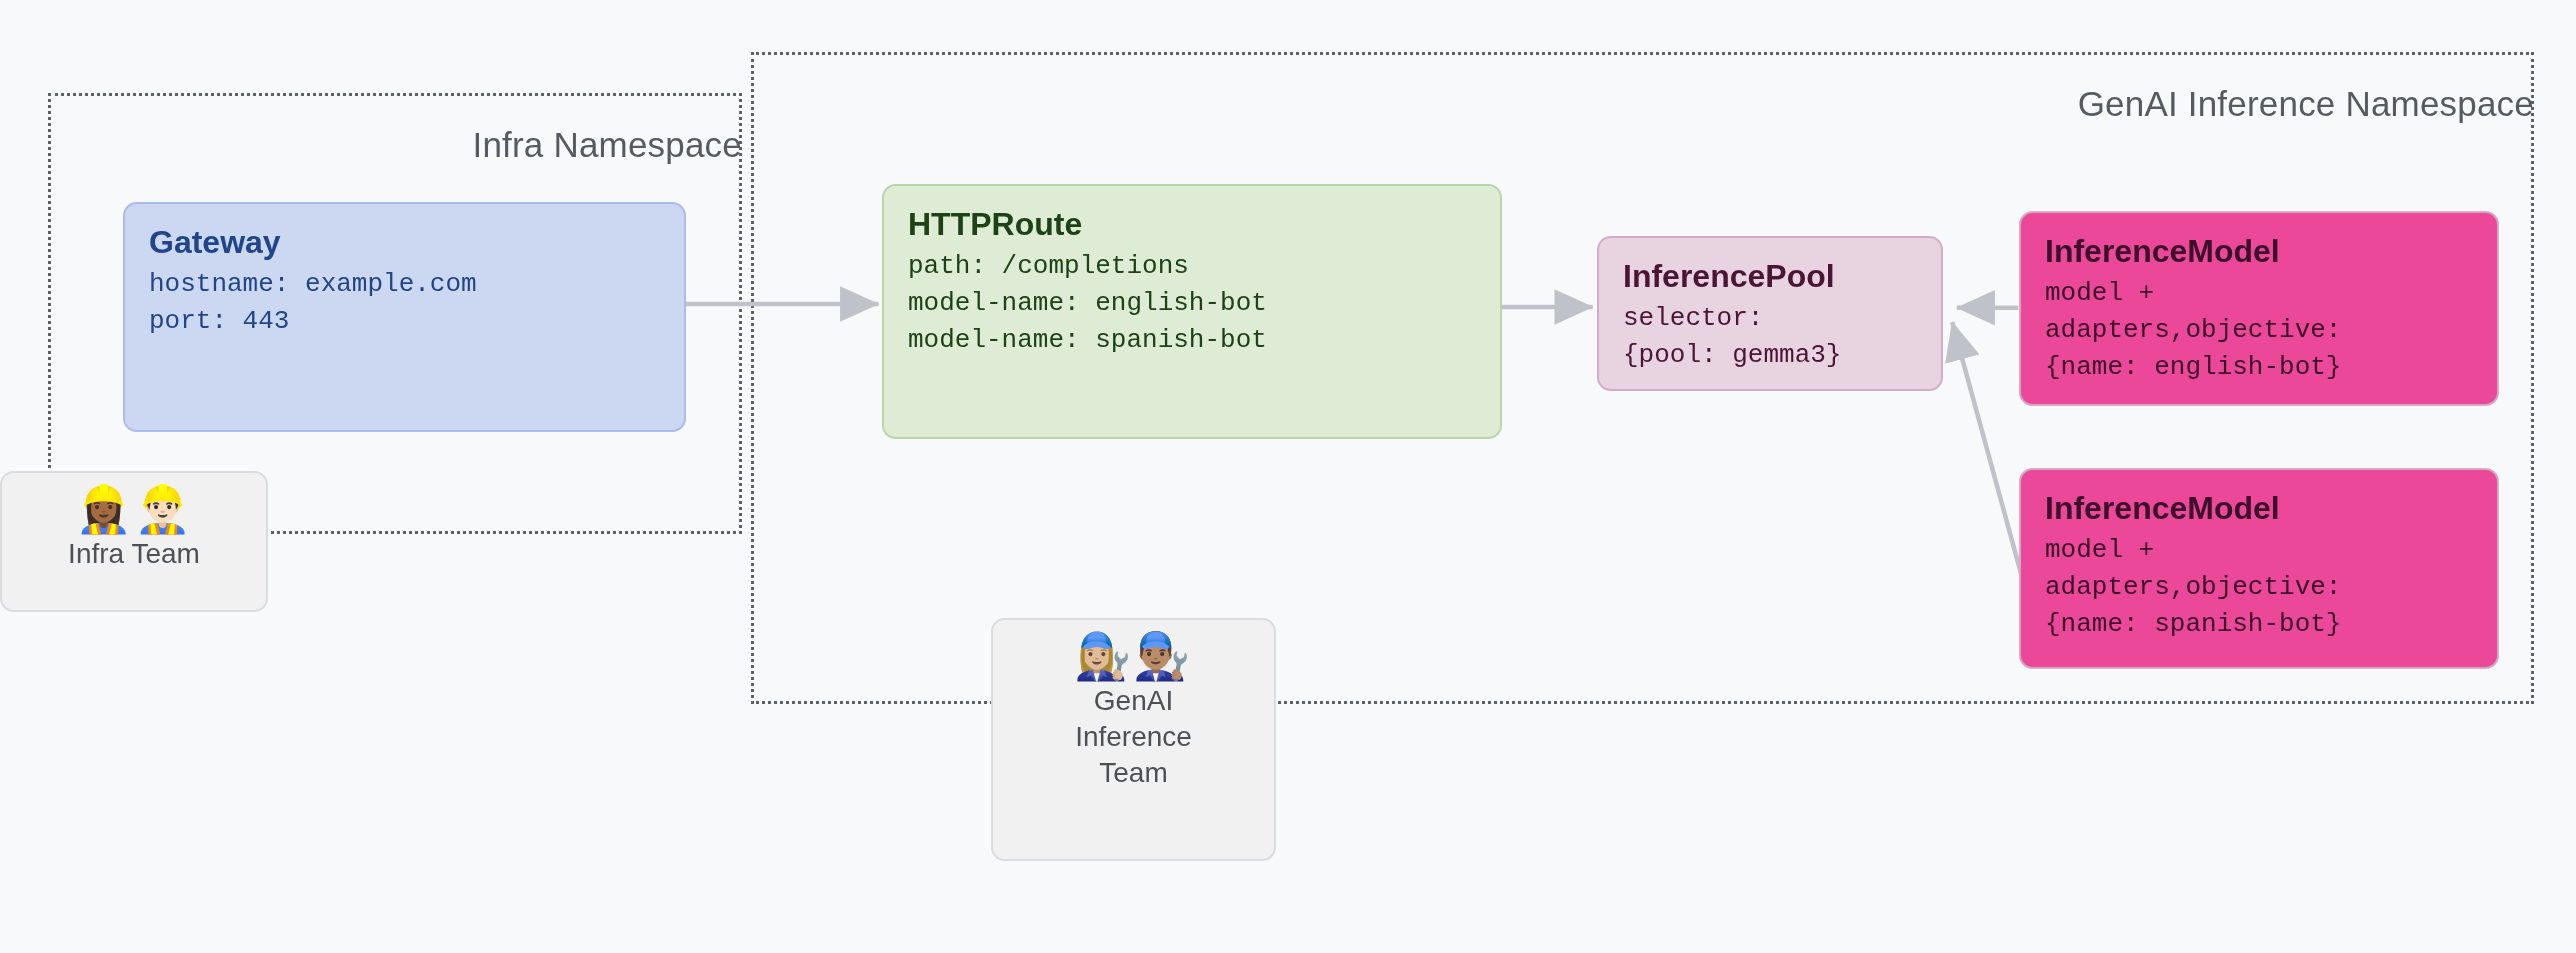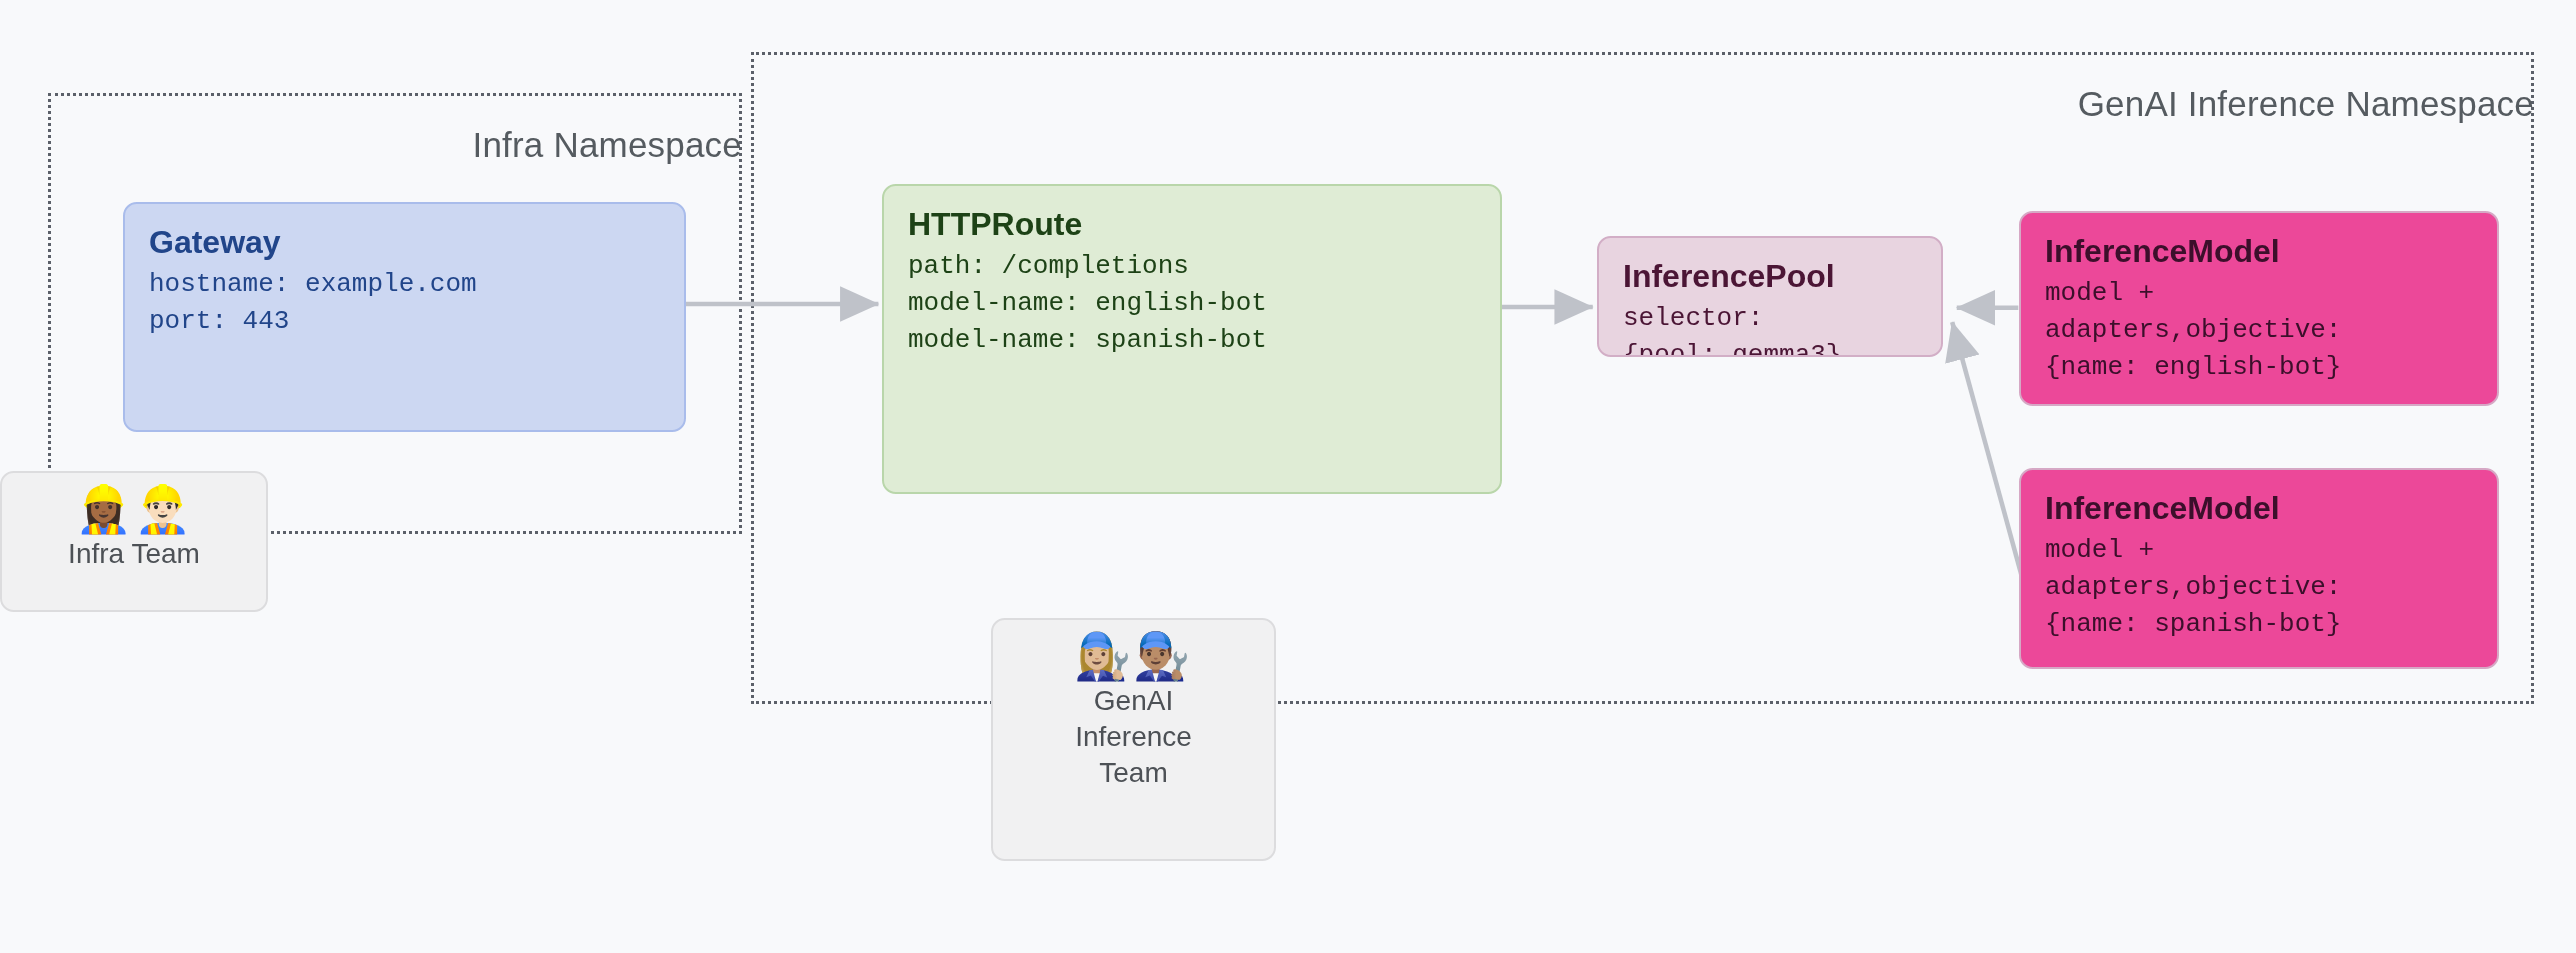--- a/index.html
+++ b/index.html
@@ -168,28 +168,28 @@
       <line x1="2660" y1="760" x2="2568" y2="424" stroke="#bfc2c9" stroke-width="6" marker-end="url(#arrow-l)"></line>
     </g>
   </svg>
 
   <div class="card gateway" style="left:123px; top:202px; width:563px; height:230px;">
     <div class="card-title">Gateway</div>
     <div class="card-body">hostname: example.com</div>
     <div class="card-body">port: 443</div>
   </div>
 
-  <div class="card httproute" style="left:882px; top:184px; width:620px; height:310px;">
+  <div class="card httproute" style="left:882px; top:184px; width:620px; height:255px;">
     <div class="card-title">HTTPRoute</div>
     <div class="card-body">path: /completions</div>
     <div class="card-body">model-name: english-bot</div>
     <div class="card-body">model-name: spanish-bot</div>
   </div>
 
-  <div class="card inferencepool" style="left:1597px; top:236px; width:346px; height:121px;">
+  <div class="card inferencepool" style="left:1597px; top:236px; width:346px; height:155px;">
     <div class="card-title">InferencePool</div>
     <div class="card-body">selector:</div>
     <div class="card-body">{pool: gemma3}</div>
   </div>
 
   <div class="card inferencemodel" style="left:2019px; top:211px; width:480px; height:195px;">
     <div class="card-title">InferenceModel</div>
     <div class="card-body">model +</div>
     <div class="card-body">adapters,objective:</div>
     <div class="card-body">{name: english-bot}</div>

